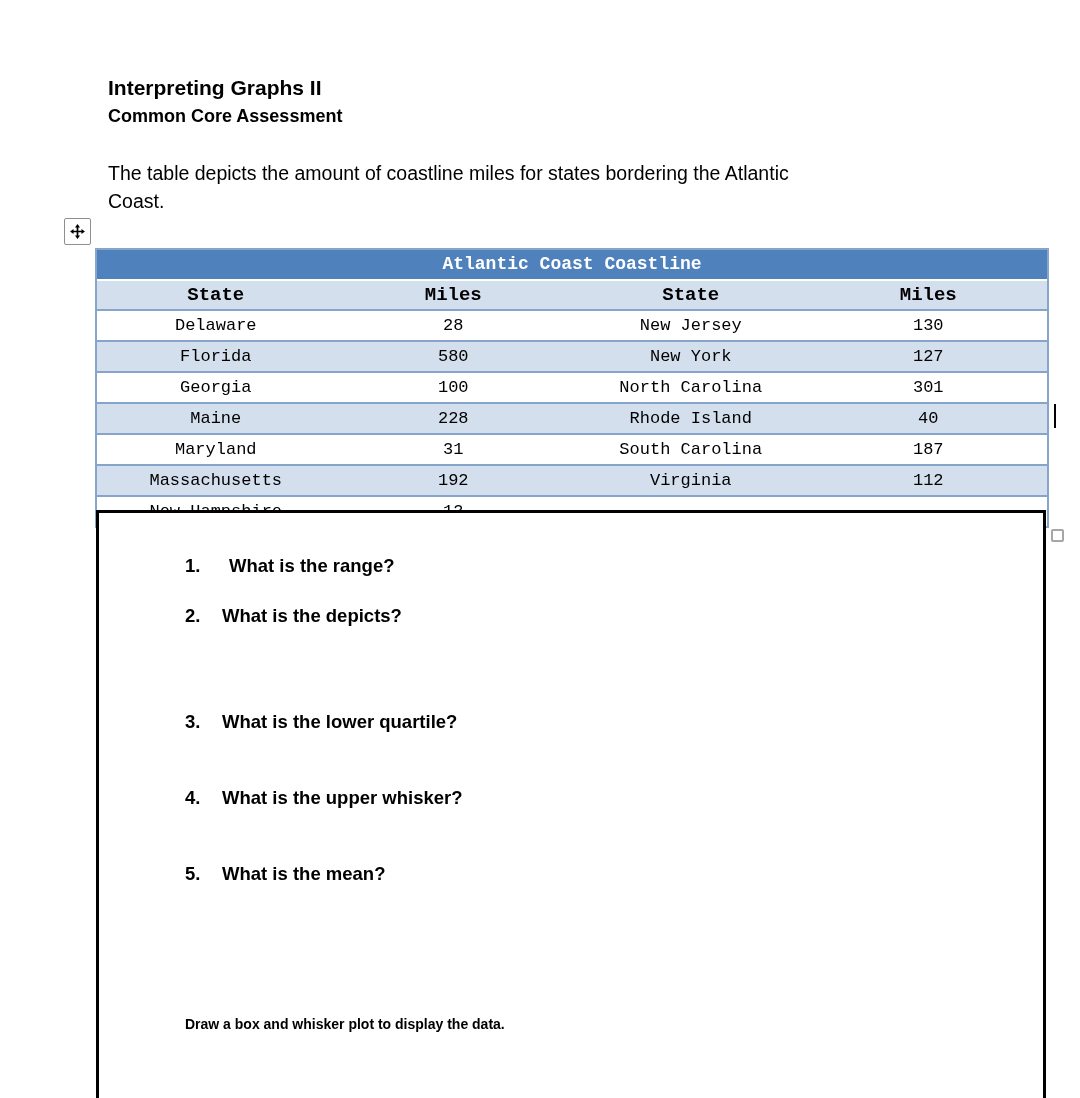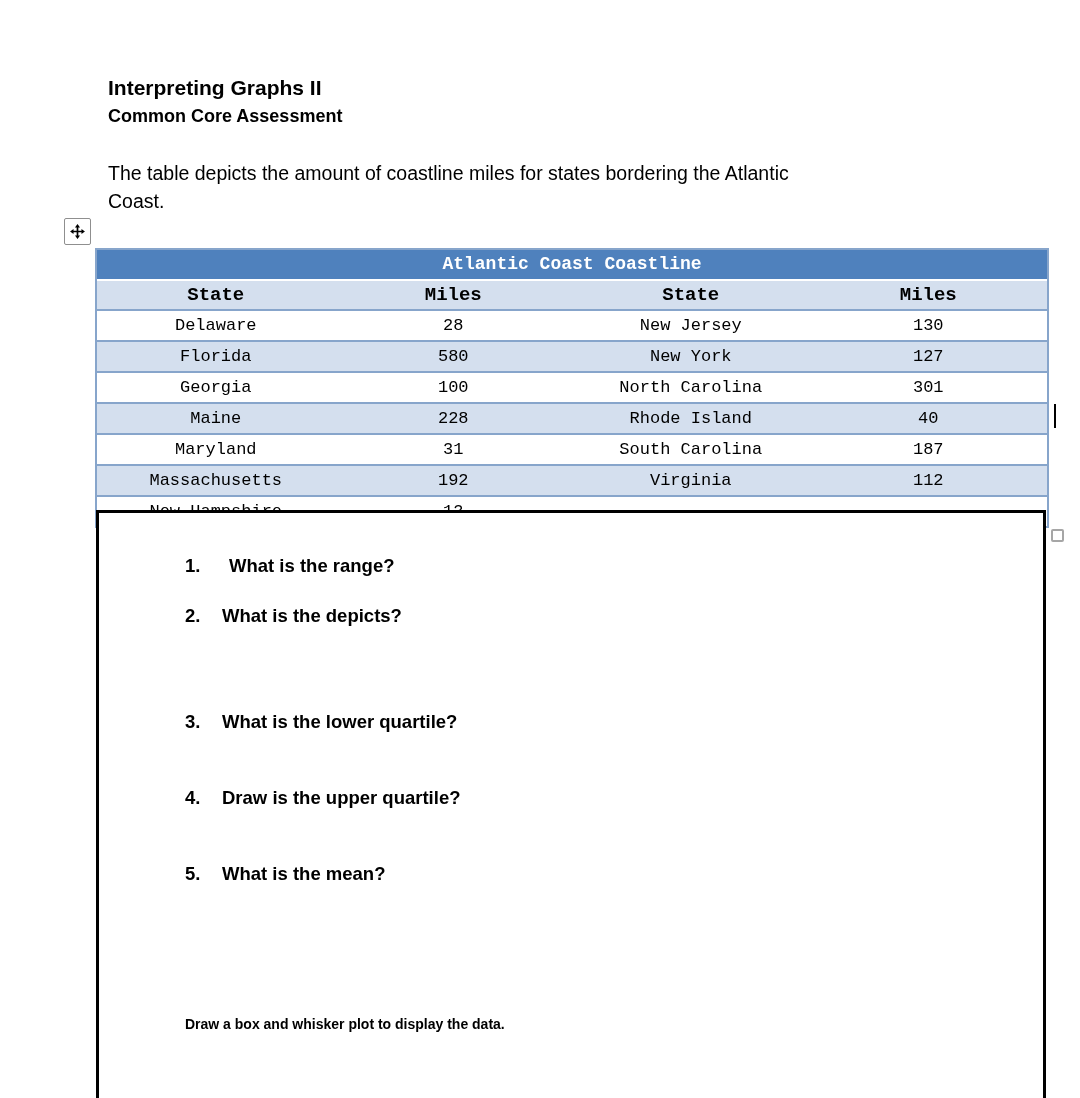--- a/index.html
+++ b/index.html
@@ -144,21 +144,21 @@
         <div class="q" style="top: 92px;">
           <span class="q-num">2.</span>
           <span>What is the depicts?</span>
         </div>
         <div class="q" style="top: 198px;">
           <span class="q-num">3.</span>
           <span>What is the lower quartile?</span>
         </div>
         <div class="q" style="top: 274px;">
           <span class="q-num">4.</span>
-          <span>Draw is the upper quartile?</span>
+          <span>What is the upper whisker?</span>
         </div>
         <div class="q" style="top: 350px;">
           <span class="q-num">5.</span>
           <span>What is the mean?</span>
         </div>
       </div>
     <div class="draw-task">Draw a box and whisker plot to display the data.</div>
   </div>
 
   <div class="resize-handle"></div>

